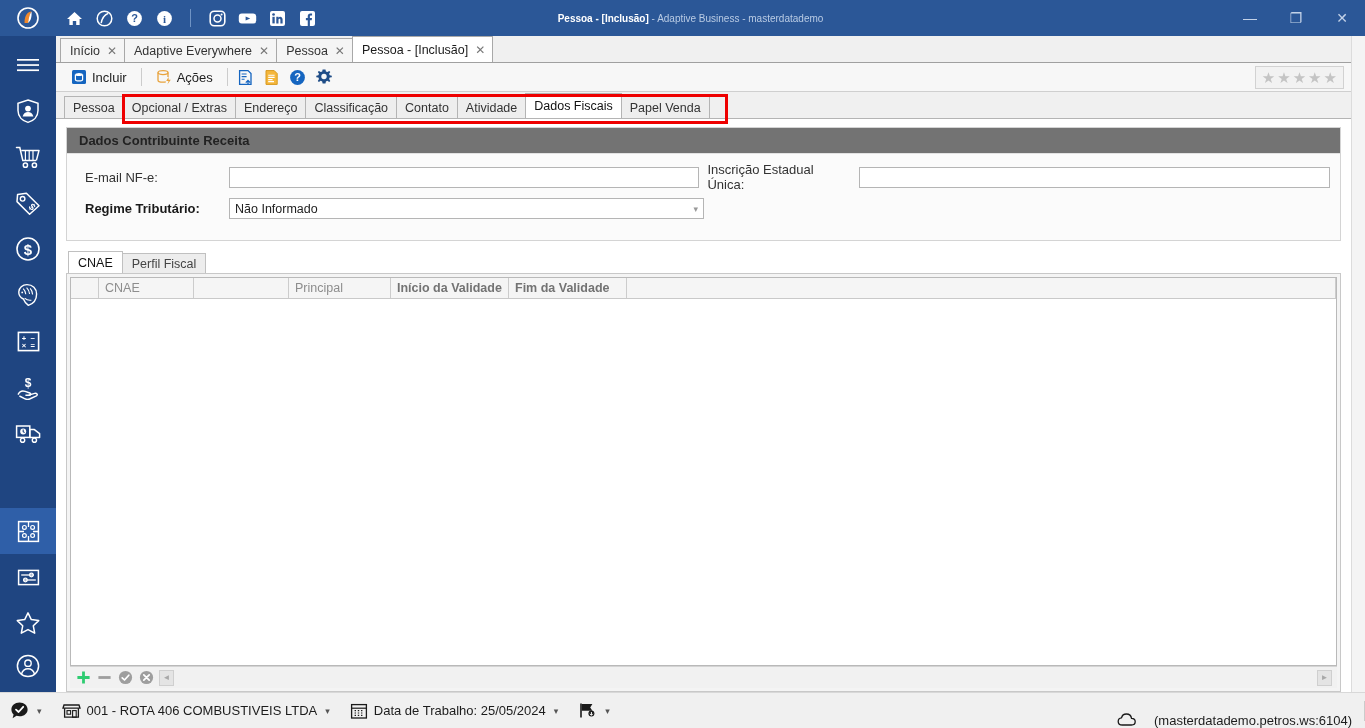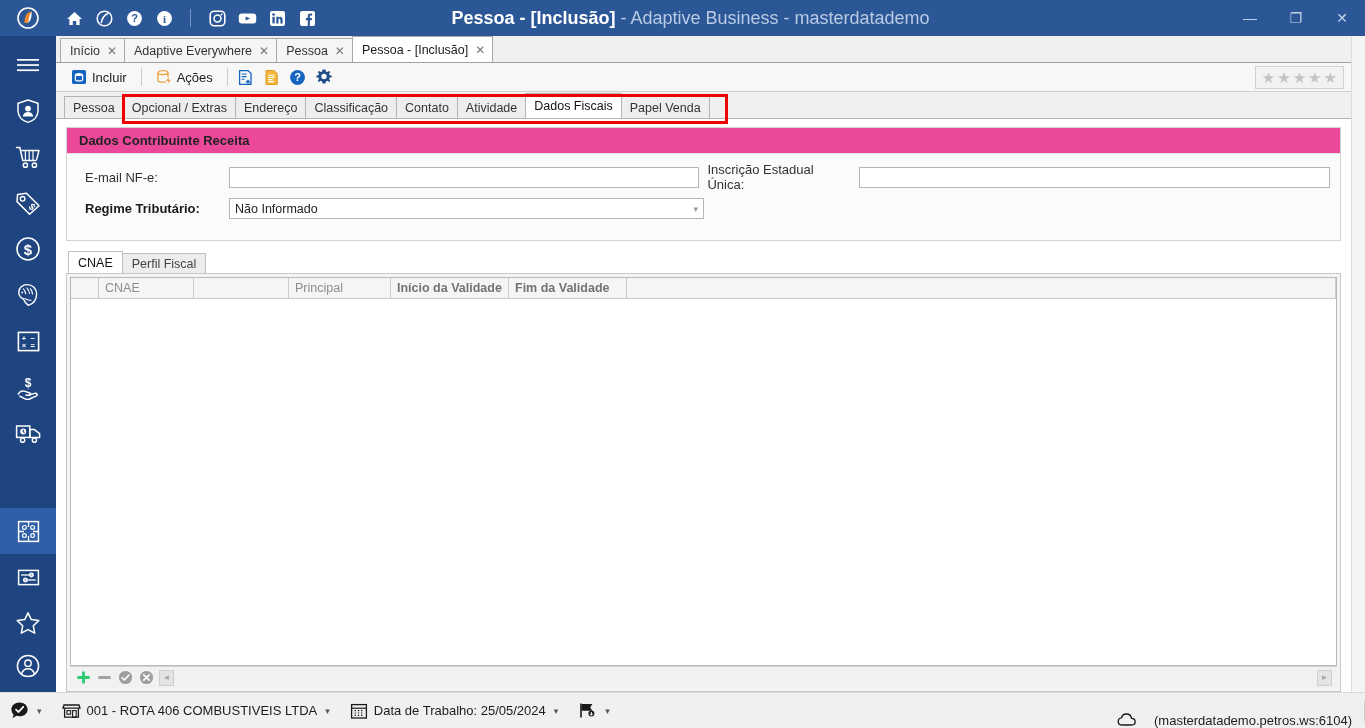--- a/index.html
+++ b/index.html
@@ -17,21 +17,21 @@
   .titlebar {
     height: 36px; background: #2b5797; color: #fff;
     display: flex; align-items: center; flex: none; position: relative;
   }
   .tb-logo { width: 56px; display: flex; align-items: center; justify-content: center; }
   .tb-icons { display: flex; align-items: center; gap: 10px; margin-left: 8px; }
   .tb-icon { width: 20px; height: 20px; display: flex; align-items: center; justify-content: center; cursor: pointer; }
   .tb-sep { width: 1px; height: 18px; background: #6f93c4; margin: 0 6px; }
   .tb-title {
     position: absolute; left: 16px; right: 0; text-align: center;
-    font-size: 18px; pointer-events: none;
+    font-size: 10px; pointer-events: none;
   }
   .tb-title b { font-weight: bold; color: #ffffff; }
   .tb-title span { color: #b9cbe4; font-weight: normal; }
   .tb-winbtns { margin-left: auto; display: flex; height: 36px; }
   .winbtn {
     width: 46px; height: 36px; display: flex; align-items: center; justify-content: center;
     color: #c3d2e8; font-size: 14px; cursor: pointer;
   }
 
   
@@ -103,21 +103,21 @@
   }
 
   
   .content { flex: 1; background: #ffffff; padding: 8px 10px 0 10px; display: flex; flex-direction: column; min-height: 0; }
 
   .group {
     border: 1px solid #d4d4d4; background: #fbfbfb; flex: none;
   }
   .group-title {
     font-weight: bold; font-size: 13px; color: #222; padding: 5px 10px 5px 12px;
-    background: #ec4899; border-bottom: 1px solid #e2e2e2;
+    background: #737373; border-bottom: 1px solid #e2e2e2;
   }
   .group-body { padding: 8px 10px 10px 10px; background: #fbfbfb; }
   .frow { display: flex; align-items: center; margin-bottom: 6px; }
   .flabel { font-size: 13px; color: #333; padding-left: 8px; }
   .flabel.bold { font-weight: bold; color: #1a1a1a; }
   .fw1 { width: 152px; flex: none; }
   .inp {
     height: 21px; border: 1px solid #b5b5b5; background: #ffffff;
     font-family: "Liberation Sans", sans-serif; font-size: 12.5px; padding: 0 5px;
     color: #222; outline: none;

